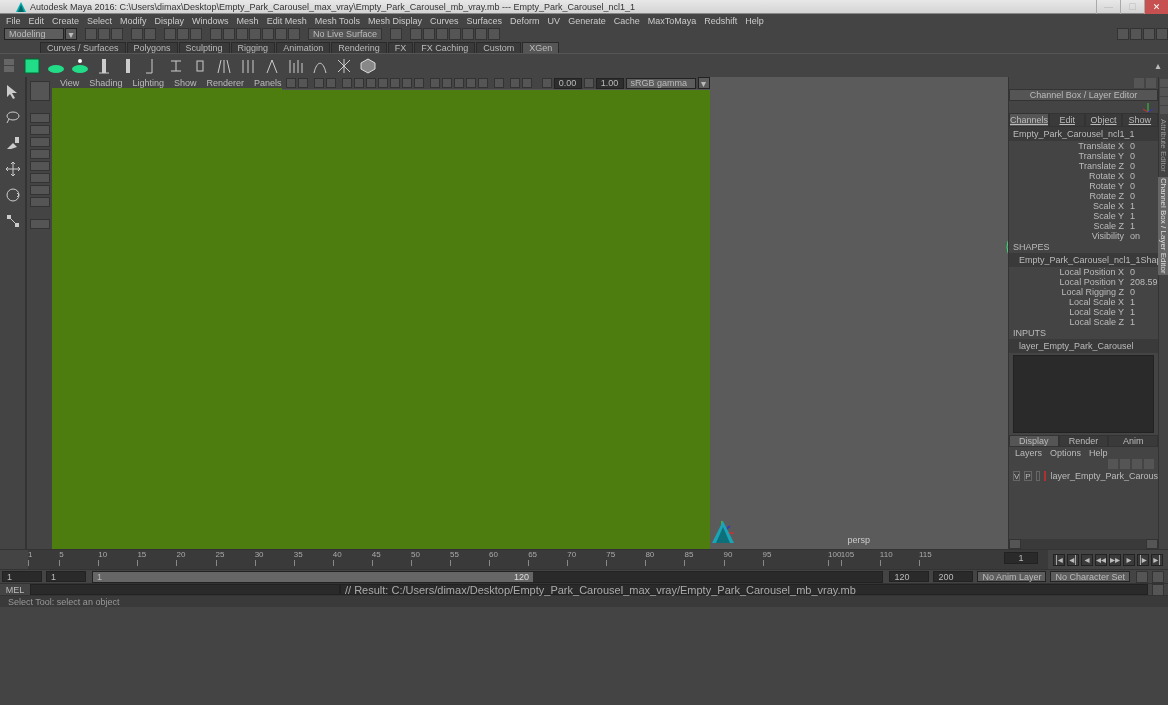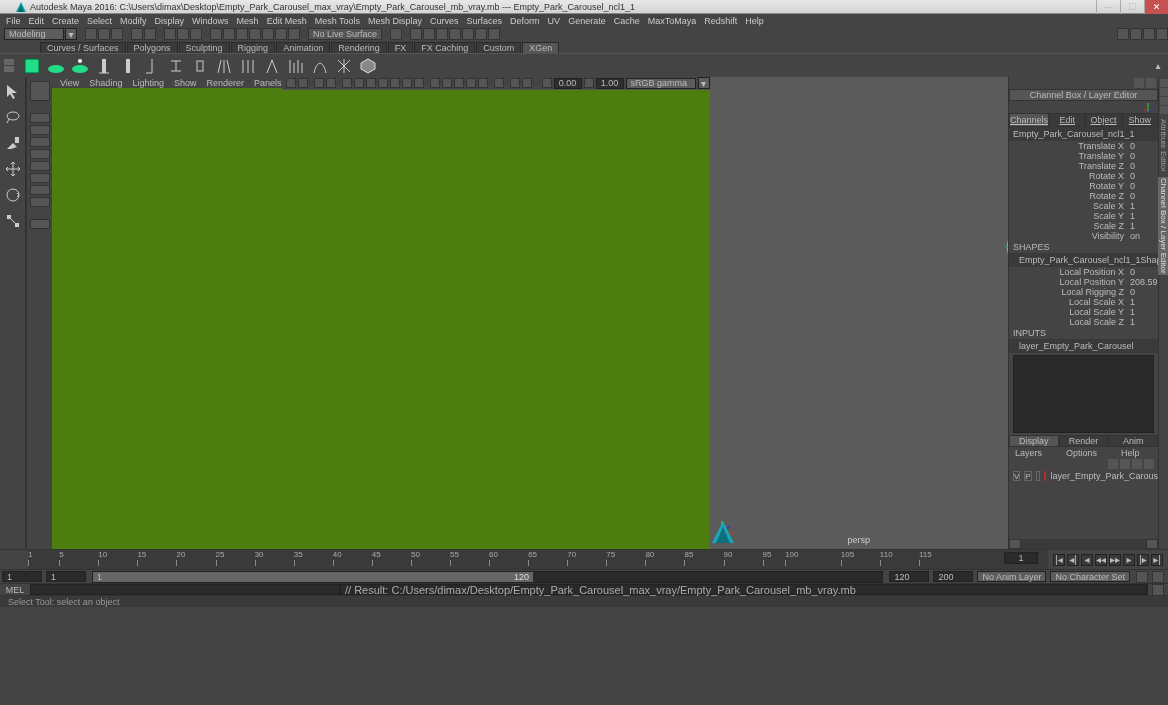--- a/index.html
+++ b/index.html
@@ -48,21 +48,21 @@
 .rp-tab.active { background:#555; }
 .rp-objname { padding:2px 4px; font-size:9px; background:#3a3a3a; }
 .rp-attr-row { display:flex; height:10px; }
 .rp-attr-label { flex:1; text-align:right; padding-right:4px; font-size:9px; }
 .rp-attr-val { width:30px; text-align:left; padding-left:2px; font-size:9px; }
 .rp-section-label { font-size:9px; padding:1px 4px; }
 .rp-dark-box { height: 78px; background: #2a2a2a; margin:2px 4px; border:1px solid #222; }
 .rp-tabs2 { height:12px; display:flex; }
 .rp-tab2 { flex:1; text-align:center; font-size:9px; background:#3a3a3a; display:flex; align-items:center; justify-content:center; border:1px solid #333; }
 .rp-tab2.active { background:#555; }
-.rp-layer-menu { height:11px; display:flex; gap:24px; padding-left:6px; align-items:center; }
+.rp-layer-menu { height:11px; display:flex; gap:8px; padding-left:6px; align-items:center; }
 .rp-layer-menu span { font-size:9px; }
 .rp-layer-icons { height:12px; display:flex; justify-content:flex-end; gap:2px; padding-right:4px; align-items:center; }
 .rp-layer-row { height:12px; display:flex; align-items:center; gap:4px; padding-left:4px; }
 .rp-layer-cell { width:12px; height:10px; border:1px solid #666; display:flex; align-items:center; justify-content:center; font-size:8px; }
 .rp-layer-swatch { width:10px; height:10px; background:#b03030; }
 .rp-layer-name { font-size:9px; flex:1; }
 .rp-scroll { height:10px; display:flex; background:#3a3a3a; }
 .rp-scroll-ar { width:12px; background:#555; border:1px solid #333; }
 .far-right { width: 10px; background:#444; border-left:1px solid #333; display:flex; flex-direction:column; align-items:center; padding-top:2px; gap:1px; }
 .far-right .fr-ico { width:8px; height:8px; background:#555; }
@@ -620,21 +620,21 @@
       <div class="time-tick" style="left: 382.941px;">50</div>
       <div class="time-tick" style="left: 422.017px;">55</div>
       <div class="time-tick" style="left: 461.092px;">60</div>
       <div class="time-tick" style="left: 500.168px;">65</div>
       <div class="time-tick" style="left: 539.244px;">70</div>
       <div class="time-tick" style="left: 578.319px;">75</div>
       <div class="time-tick" style="left: 617.395px;">80</div>
       <div class="time-tick" style="left: 656.471px;">85</div>
       <div class="time-tick" style="left: 695.546px;">90</div>
       <div class="time-tick" style="left: 734.622px;">95</div>
-      <div class="time-tick" style="left: 757px;">100</div>
+      <div class="time-tick" style="left: 800px;">100</div>
       <div class="time-tick" style="left: 812.773px;">105</div>
       <div class="time-tick" style="left: 851.849px;">110</div>
       <div class="time-tick" style="left: 890.924px;">115</div>
     </div>
   <div class="play-ctrl">
     <div class="play-btn">|◂</div>
     <div class="play-btn">◂|</div>
     <div class="play-btn">◂</div>
     <div class="play-btn">◂◂</div>
     <div class="play-btn">▸▸</div>

